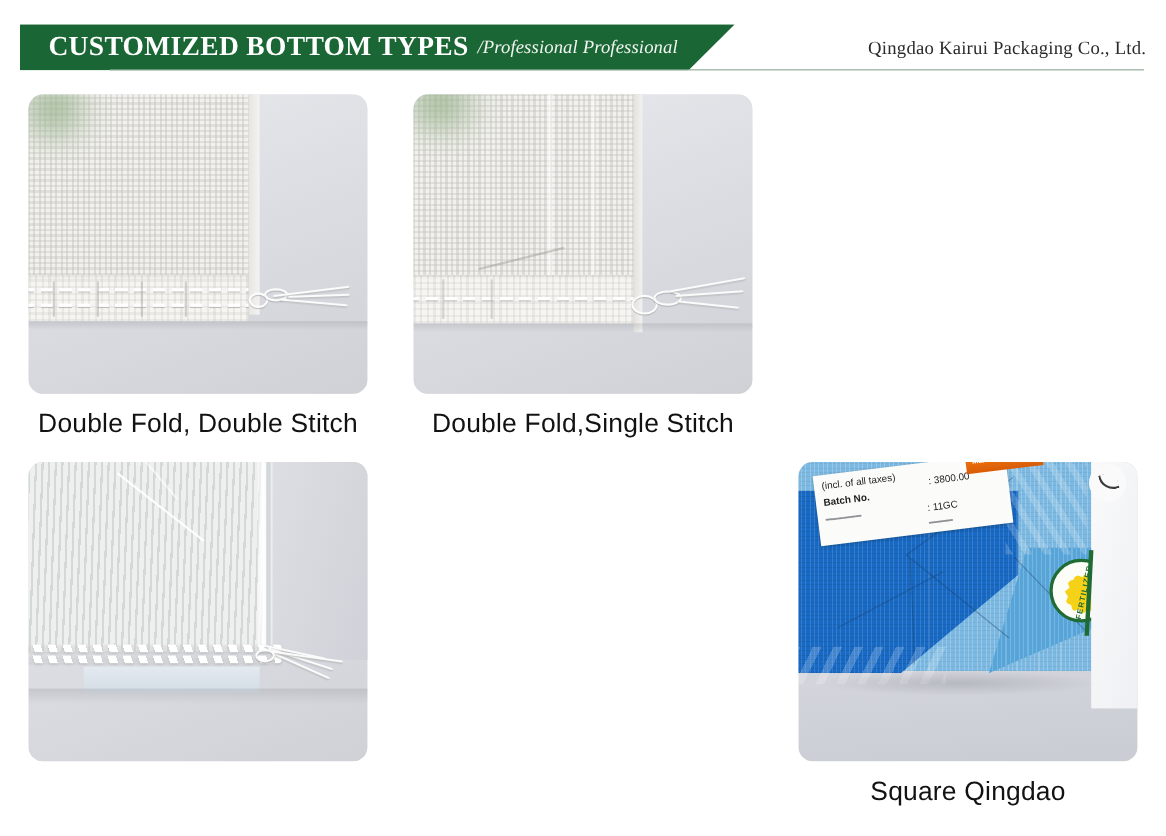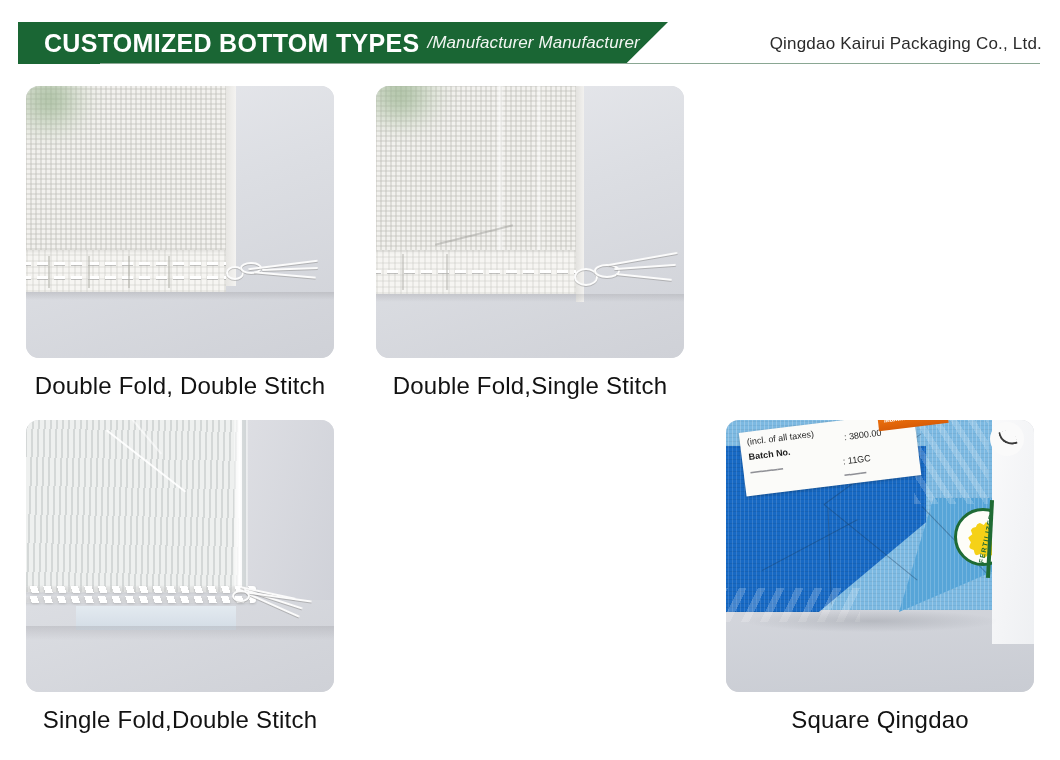--- a/index.html
+++ b/index.html
@@ -13,20 +13,21 @@
     overflow: hidden;
     position: relative;
   }
 
   
   .header {
     position: absolute;
     left: 0; top: 0;
     width: 1060px;
     height: 78px;
+    font-family: Liberation Serif, serif;
   }
   .banner {
     position: absolute;
     left: 18px; top: 22px;
     width: 650px;
     height: 42px;
     background: #1a6634;
     clip-path: polygon(0 0, 100% 0, 93.5% 100%, 0 100%);
     display: flex;
     align-items: center;
@@ -271,21 +272,21 @@
     background: #fafafa;
     border-radius: 50%;
   }
 </style>
 </head>
 <body>
 
 <div class="header">
   <div class="banner">
     <span class="banner-title">CUSTOMIZED BOTTOM TYPES</span>
-    <span class="banner-sub">/Manufacturer Manufacturer</span>
+    <span class="banner-sub">/Professional Professional</span>
   </div>
   <div class="header-rule"></div>
   <div class="company">Qingdao Kairui Packaging Co., Ltd.</div>
 </div>
 
 <div class="grid">
 
   <div class="cell c0 r0">
     <div class="photo">
       <div class="scene">
@@ -373,21 +374,20 @@
 
         <div style="position:absolute;left:-6px;top:206px;width:320px;height:14px;background:linear-gradient(180deg,rgba(150,150,156,.30),rgba(255,255,255,0));"></div>
 
         <div class="thread" style="left:214px;top:172px;width:56px;transform:rotate(12deg);"></div>
         <div class="thread" style="left:216px;top:178px;width:62px;transform:rotate(18deg);"></div>
         <div class="thread" style="left:218px;top:184px;width:58px;transform:rotate(24deg);"></div>
         <div class="thread" style="left:220px;top:176px;width:66px;transform:rotate(8deg);"></div>
         <div class="loop" style="left:206px;top:170px;width:18px;height:12px;"></div>
       </div>
     </div>
-    <div class="caption">Single Fold,Double Stitch</div>
   </div>
 
 
   <div class="cell c2 r1">
     <div class="photo">
       <div class="scene">
         <div class="bg-grey2"></div>
 
         <div class="blue-light" style="left:-6px;top:-6px;width:272px;height:196px;"></div>
 

